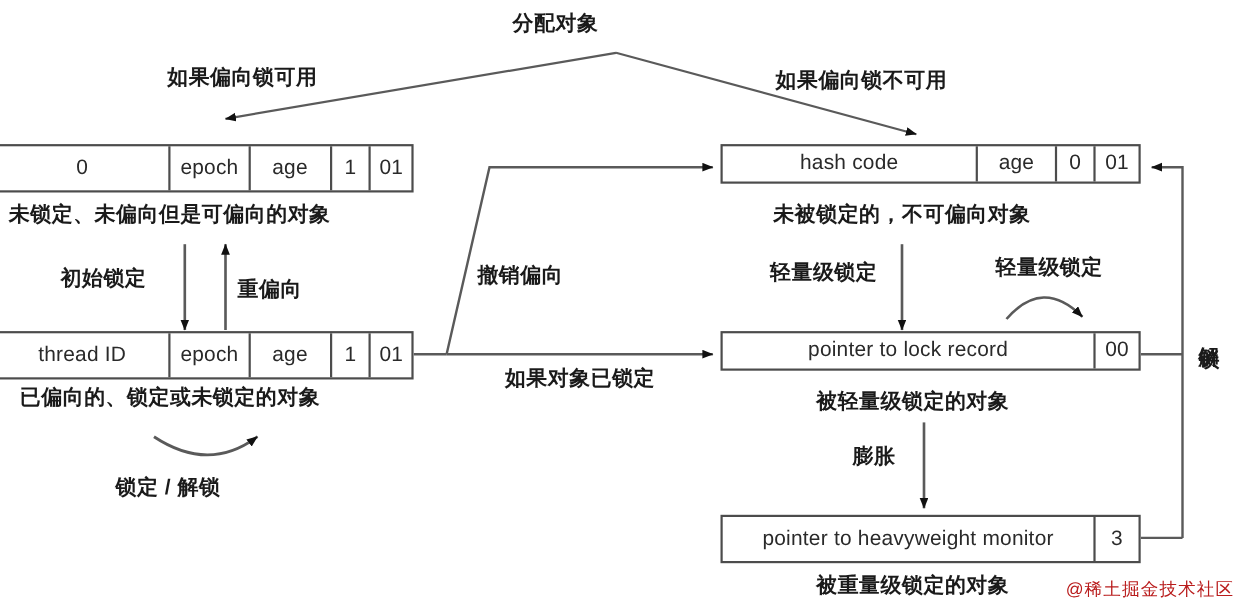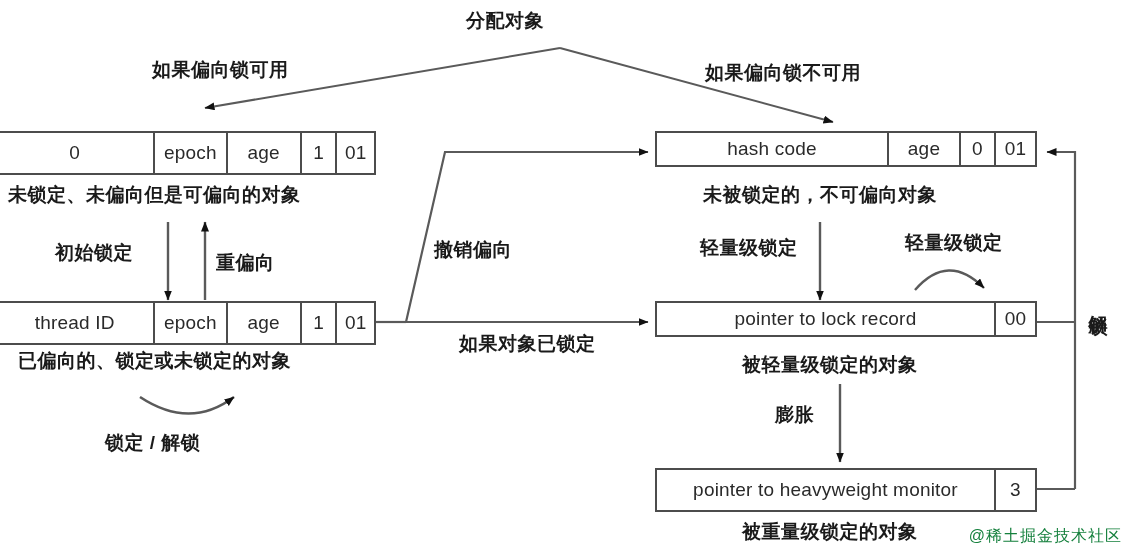--- a/index.html
+++ b/index.html
@@ -63,21 +63,21 @@
     writing-mode:vertical-rl;
     text-orientation:upright;
     letter-spacing:2px;
   }
   
   .watermark{
     position:absolute;
     right:10px;
     bottom:8px;
     font-size:16px;
-    color:#15803d;
+    color:#b91c1c;
     white-space:nowrap;
     letter-spacing:1px;
   }
 </style>
 </head>
 <body>
 
 <div id="stage">
 
   <svg class="layer" viewBox="0 0 1132 555">

